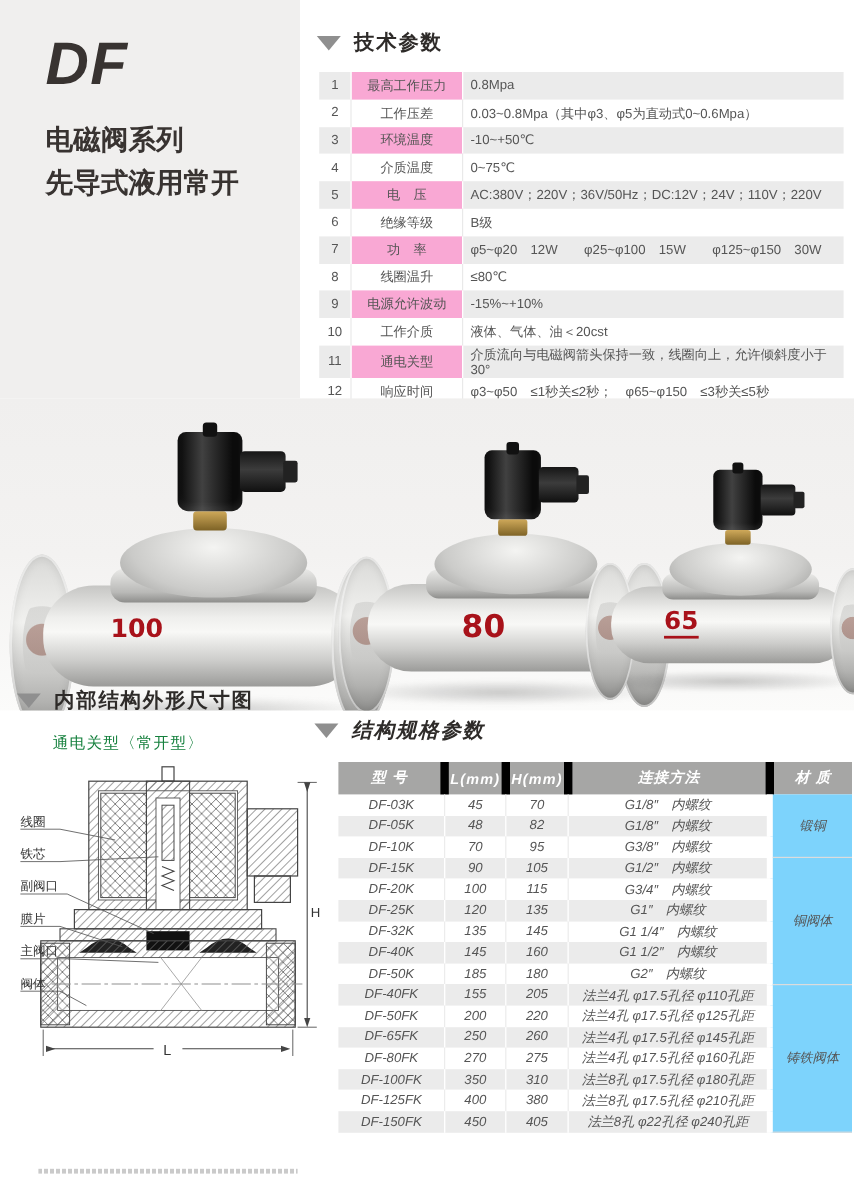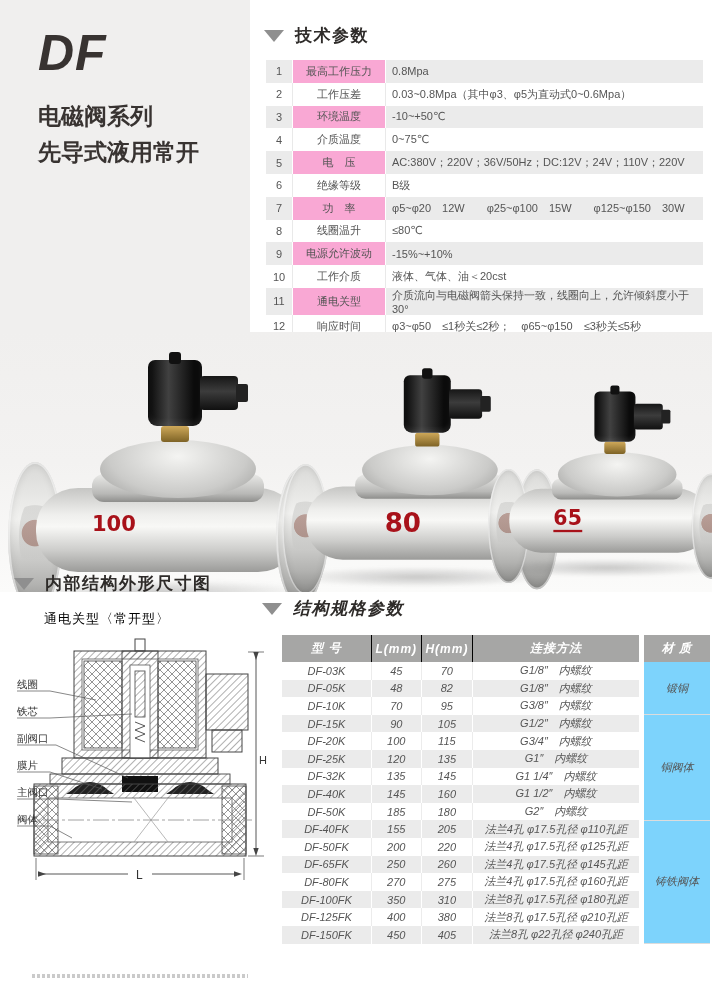--- a/index.html
+++ b/index.html
@@ -47,28 +47,28 @@
               box-shadow:inset 0 0 0 2px rgba(255,255,255,.5), inset 0 0 10px rgba(0,0,0,.15); }
   .v-fl { left:0;  top:108px; width:54px; height:150px; }
   .v-fr { right:2px; top:114px; width:50px; height:138px; }
   .v-flange::after { content:""; position:absolute; left:20%; top:24%; width:60%; height:52%; border-radius:50%;
               background:radial-gradient(circle at 50% 45%,#8c5c50 0 28%,#c9c9c7 30% 60%,transparent 62%); opacity:.55; }
   .v-shadow { position:absolute; left:4px; top:226px; width:304px; height:24px; border-radius:50%;
               background:radial-gradient(ellipse,rgba(70,70,70,.28),rgba(70,70,70,0) 70%); filter:blur(2px); }
   .v-label  { position:absolute; color:#a8121a; font-weight:bold; font-family:"DejaVu Sans",sans-serif; }
   
   .structure { position:absolute; left:14px; top:572px; width:252px; }
-  .structure .subtitle { font-size:13px; color:#000000; margin:15px 0 0 30px; letter-spacing:1px; }
+  .structure .subtitle { font-size:13px; color:#15803d; margin:15px 0 0 30px; letter-spacing:1px; }
   .diagram { margin:10px 0 0 2px; }
   .diagram text { font-family:"Liberation Sans","DejaVu Sans",sans-serif; }
   
   .spec { position:absolute; left:262px; top:597px; width:448px;font-style:italic; }
   .spec-table { border-collapse:collapse; table-layout:fixed; margin:15px 0 0 20px; }
   .spec-table th { background:#a6a6a5; color:#fff; font-size:12px; font-weight:bold; height:25px;
-                   border-right:1px solid #000000; letter-spacing:1px; }
+                   border-right:7px solid #000000; letter-spacing:1px; }
   .spec-table th.mat, .spec-table td.mat { border-left:5px solid #fff; border-right:none; }
   .spec-table td { font-size:11px; color:#555; text-align:center; height:17.6px; padding:0 2px;
                    border-right:1px solid #ececec; vertical-align:middle; white-space:nowrap; }
   .spec-table td.stripe { background:#ebebeb; border-right-color:#fff; }
   .spec-table td.mat { background:#7dd3fc; border-bottom:1px solid #dcdcdc; font-size:11px; color:#555; }
   .spec-table col.c-model{width:92px;} .spec-table col.c-l{width:50px;} .spec-table col.c-h{width:52px;}
   .spec-table col.c-conn{width:170px;} .spec-table col.c-mat{width:70px;}
   
   .footer-smudge { position:absolute; left:32px; top:974px; width:216px; height:4px; opacity:.45;
                    background:repeating-linear-gradient(90deg,#8a8a8a 0 3px,transparent 3px 5px); }

